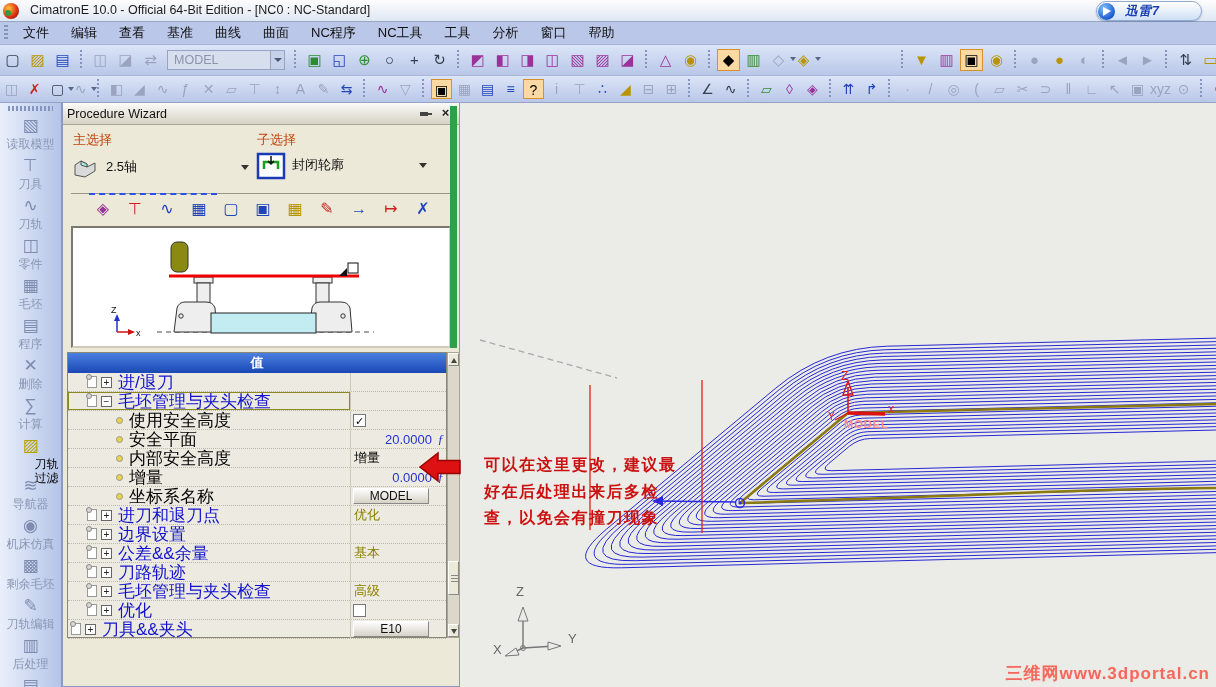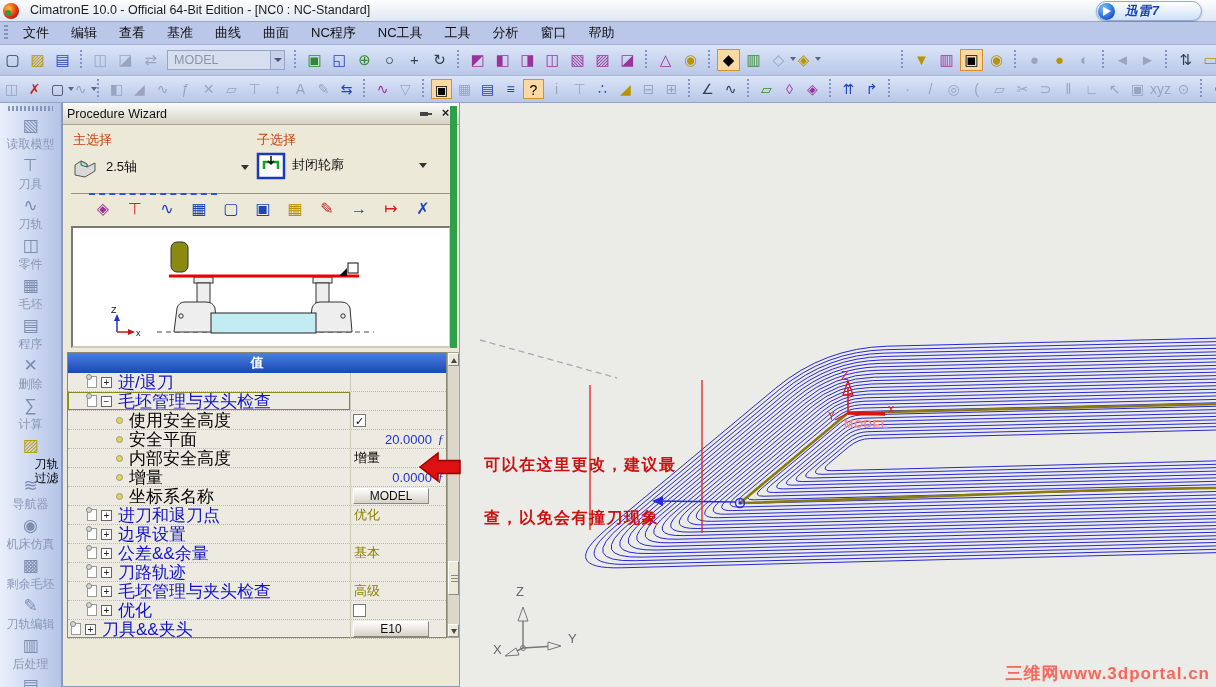--- a/index.html
+++ b/index.html
@@ -619,20 +619,21 @@
     <line x1="63" y1="545" x2="63" y2="510" stroke="#777" stroke-width="1.4"></line>
     <path d="M63 504 L58 518 L68 518 Z" fill="#ebebe7" stroke="#777"></path>
     <line x1="63" y1="545" x2="95" y2="543" stroke="#777" stroke-width="1.4"></line>
     <path d="M101 543 L88 539 L88 547 Z" fill="#ebebe7" stroke="#777"></path>
     <line x1="63" y1="545" x2="50" y2="551" stroke="#777" stroke-width="1.4"></line>
     <path d="M45 553 L56 545 L59 552 Z" fill="#ebebe7" stroke="#777"></path>
     <circle cx="63" cy="545" r="2.5" fill="none" stroke="#777"></circle>
   </svg>
 
   <span class="vp-label ann" style="left:24px;top:352px">可以在这里更改，建议最</span>
+  <span class="vp-label ann" style="left:24px;top:379px">好在后处理出来后多检</span>
   <span class="vp-label ann" style="left:24px;top:405px">查，以免会有撞刀现象</span>
 
   <span class="vp-label csys-t" style="left:381px;top:266px">Z</span>
   <span class="vp-label csys-t" style="left:428px;top:299px">x</span>
   <span class="vp-label csys-t" style="left:368px;top:308px;font-size:10px">Y</span>
   <span class="vp-label csys-model" style="left:384px;top:315px">MODEL</span>
 
   <span class="vp-label triad-t" style="left:56px;top:481px">Z</span>
   <span class="vp-label triad-t" style="left:108px;top:528px">Y</span>
   <span class="vp-label triad-t" style="left:33px;top:539px">X</span>

